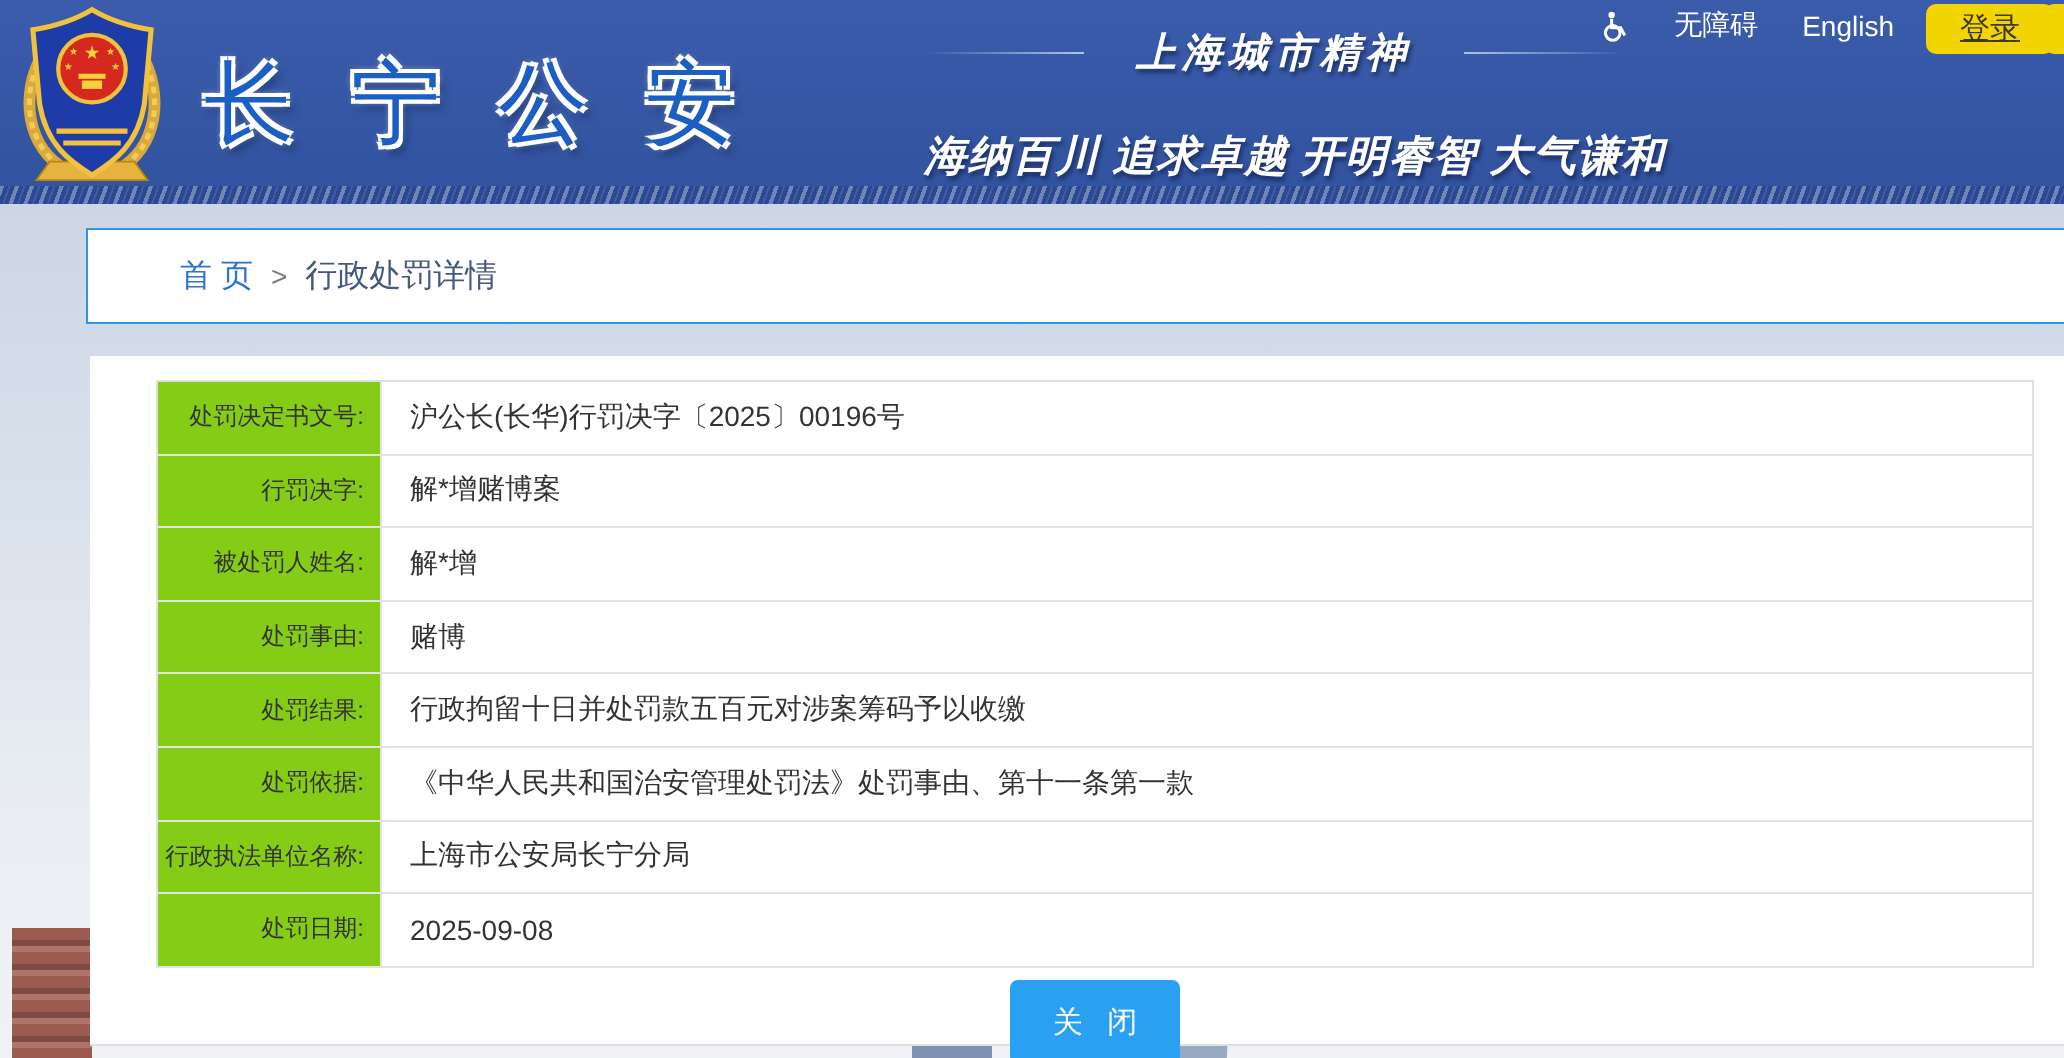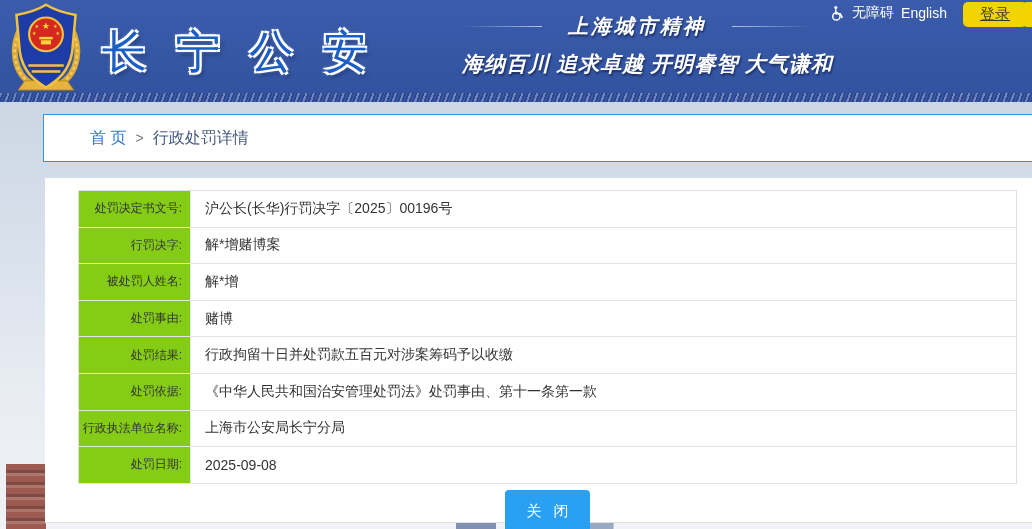--- a/index.html
+++ b/index.html
@@ -34,25 +34,25 @@
     letter-spacing:8px; color:#1b5fc4; white-space:nowrap;
     text-shadow:-2px -2px 0 #fff, 2px -2px 0 #fff, -2px 2px 0 #fff, 2px 2px 0 #fff,
       0 0 4px #fff, 3px 4px 4px rgba(10,25,70,.55); }
 
   .slogan { position:absolute; left:462px; top:13px; width:350px; text-align:center; color:#fff; }
   .slogan-top { display:flex; align-items:center; }
   .slogan-line { flex:1; height:1px; background:linear-gradient(90deg,rgba(255,255,255,0),rgba(220,230,250,.75)); }
   .slogan-line.r { background:linear-gradient(90deg,rgba(220,230,250,.75),rgba(255,255,255,0)); }
   .slogan-title { margin:0 26px; font:italic bold 20px "Liberation Serif","DejaVu Serif",serif;
     letter-spacing:3px; white-space:nowrap; text-shadow:1px 2px 2px rgba(10,20,60,.6); }
-  .slogan-motto { margin-top:10px; font:italic bold 21px "Liberation Serif","DejaVu Serif",serif;
+  .slogan-motto { margin-top:24px; font:italic bold 21px "Liberation Serif","DejaVu Serif",serif;
     letter-spacing:1px; white-space:nowrap; text-shadow:1px 2px 2px rgba(10,20,60,.6); }
 
   .topbar-right { position:absolute; right:85px; top:4px; display:flex; align-items:center;
-    gap:7px; color:#fff; font-size:14px; }
+    gap:22px; color:#fff; font-size:14px; }
   .topbar-right a { color:#fff; text-decoration:none; cursor:pointer; }
   .access-icon { width:15px; height:16px; display:inline-block; }
   .login-btn { position:absolute; left:963px; top:2px; width:64px; height:25px;
     background:#f2d500; color:#3a3a28; font-size:15px; border:none; border-radius:5px;
     display:flex; align-items:center; justify-content:center; cursor:pointer;text-decoration:underline; }
   .partial-btn { position:absolute; left:1022px; top:2px; width:12px; height:25px;
     background:#f2d500; border:none; border-radius:5px 0 0 5px; cursor:pointer; }
 
   
   .crumb-box { position:absolute; left:43px; top:114px; width:995px; height:48px;

